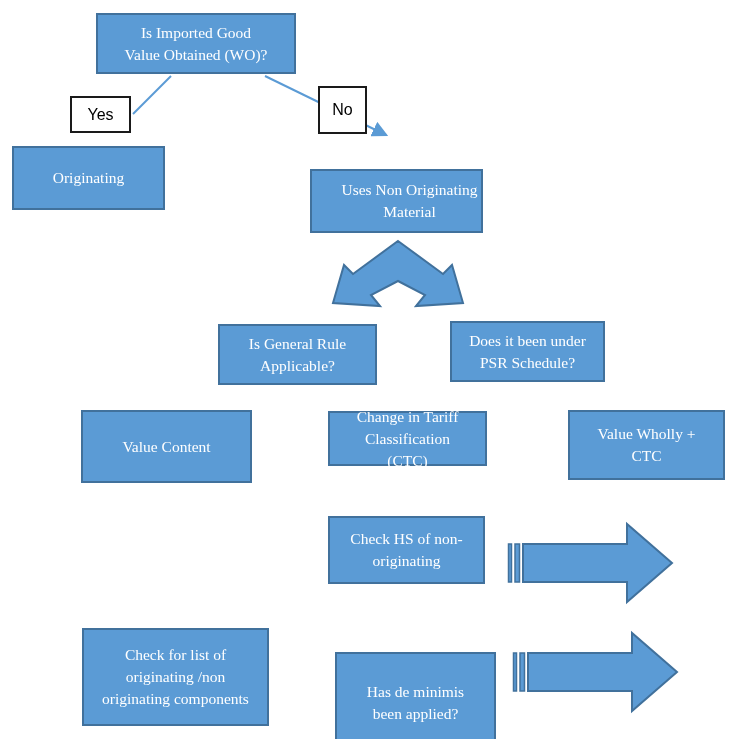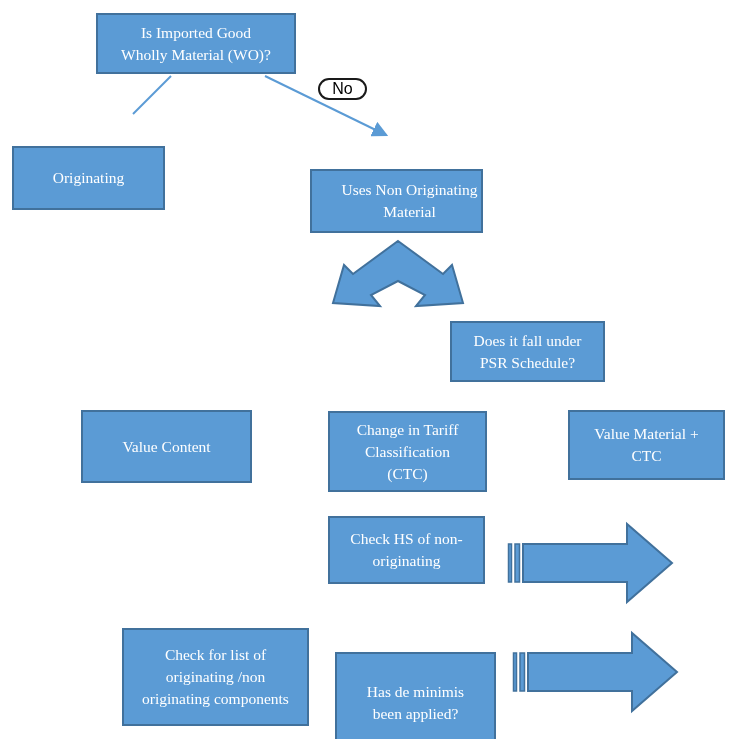--- a/index.html
+++ b/index.html
@@ -53,48 +53,51 @@
       <marker id="arrowhead" viewBox="0 0 10 10" refX="8.5" refY="5" markerWidth="8" markerHeight="8" orient="auto">
         <path d="M0,0 L10,5 L0,10 z" fill="#5B9BD5"></path>
       </marker>
     </defs>
     <line x1="171" y1="76" x2="133" y2="114" stroke="#5B9BD5" stroke-width="2"></line>
     <line x1="265" y1="76" x2="386" y2="135" stroke="#5B9BD5" stroke-width="2" marker-end="url(#arrowhead)"></line>
     <polygon points="398,241 443,274 452,265 463,303 416,306 425,295 398,281 371,295 380,306 333,303 344,265 353,274" fill="#5B9BD5" stroke="#41719C" stroke-width="2"></polygon>
   </svg>
 
   <div class="node" style="left:96px;  top:13px;  width:200px; height:61px;">Is Imported Good
-Wholly Material (WO)?</div>
+Value Obtained (WO)?</div>
 
+  <div class="tag" style="left:70px; top:96px; width:61px; height:37px;">Yes</div>
 
-  <div class="tag" style="left:318px; top:78px; width:49px; height:22px;border-radius:15px;">No</div>
+  <div class="tag" style="left:318px; top:86px; width:49px; height:48px;">No</div>
 
   <div class="node" style="left:12px;  top:146px; width:153px; height:64px;">Originating</div>
 
   <div class="node" style="left:310px; top:169px; width:173px; height:64px;padding-left:26px;">Uses Non Originating
 Material</div>
 
+  <div class="node" style="left:218px; top:324px; width:159px; height:61px;">Is General Rule
+Applicable?</div>
 
-  <div class="node" style="left:450px; top:321px; width:155px; height:61px;">Does it fall under
+  <div class="node" style="left:450px; top:321px; width:155px; height:61px;">Does it been under
 PSR Schedule?</div>
 
   <div class="node" style="left:81px;  top:410px; width:171px; height:73px;text-align:right;">Value Content</div>
 
-  <div class="node" style="left:328px; top:411px; width:159px; height:81px;">Change in Tariff
+  <div class="node" style="left:328px; top:411px; width:159px; height:55px;">Change in Tariff
 Classification
 (CTC)</div>
 
-  <div class="node" style="left:568px; top:410px; width:157px; height:70px;">Value Material +
+  <div class="node" style="left:568px; top:410px; width:157px; height:70px;">Value Wholly +
 CTC</div>
 
 
   <div class="node" style="left:328px; top:516px; width:157px; height:68px;">Check HS of non-
 originating</div>
 
-  <div class="node" style="left:82px;  top:628px; width:187px; height:98px;margin-left:40px;">Check for list of
+  <div class="node" style="left:82px;  top:628px; width:187px; height:98px;">Check for list of
 originating /non
 originating components</div>
 
   <div class="node" style="left:335px; top:628px; width:161px; height:102px;margin-top:24px;">Has de minimis
 been applied?</div>
 
   <svg class="arrow-shape" style="left:500px; top:518px;" width="180" height="90" viewBox="0 0 180 90">
     <rect x="8.5" y="26" width="3" height="38" fill="#5B9BD5" stroke="#41719C" stroke-width="1.5"></rect>
     <rect x="15" y="26" width="4.5" height="38" fill="#5B9BD5" stroke="#41719C" stroke-width="1.5"></rect>
     <polygon points="23,26 127,26 127,6 172,45 127,84 127,64 23,64" fill="#5B9BD5" stroke="#41719C" stroke-width="2"></polygon>

